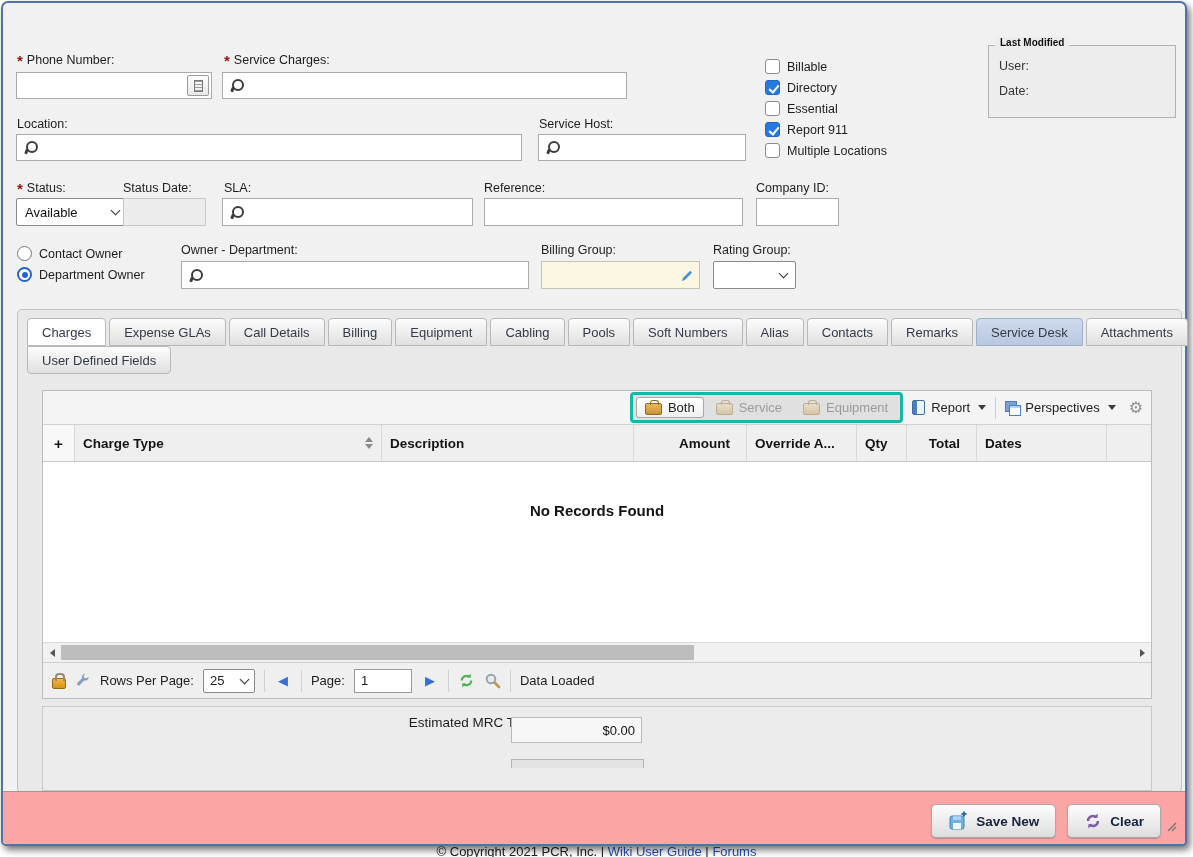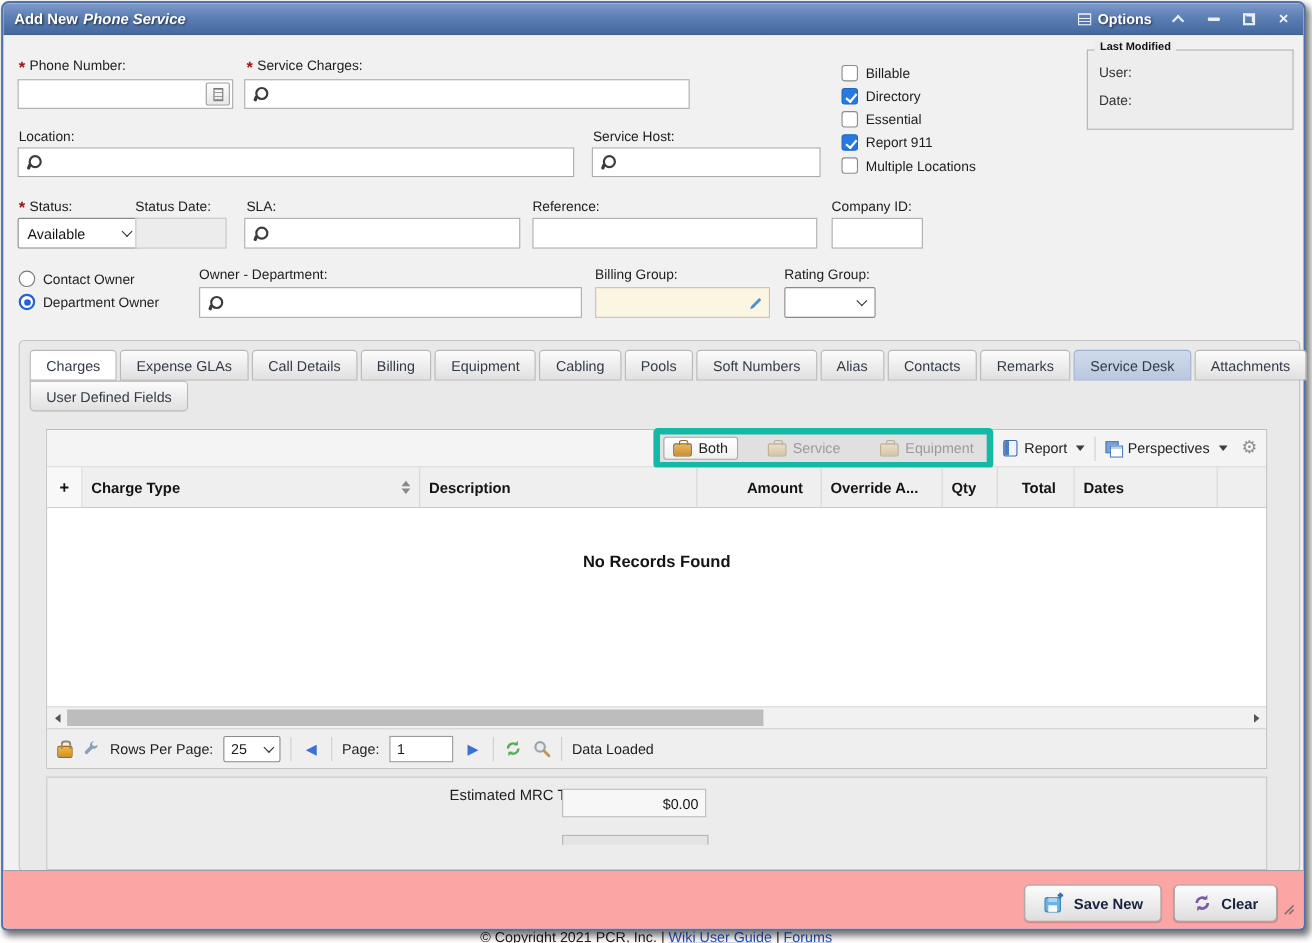--- a/index.html
+++ b/index.html
@@ -93,21 +93,21 @@
   .tab.active { background:#fff; }
   .tab.highlight { background:linear-gradient(#cfdaec,#b9c8e1); border-color:#9fb0ca; }
   .tabrow.r2 .tab { border-radius:0 4px 4px 4px; }
 
   
   .grid { position:absolute; left:24px; top:80px; width:1110px; height:309px;
     border:1px solid #bdbdbd; background:#fff; }
   .gtoolbar { position:absolute; left:0; top:0; right:0; height:34px; background:#f4f4f4;
     border-bottom:1px solid #d2d2d2; display:flex; align-items:center; justify-content:flex-end;
     padding-right:8px; gap:9px; }
-  .seg-group { display:flex; gap:18px; background:#e0e0e0; border:6px solid #14b8a6;
+  .seg-group { display:flex; gap:3px; background:#e0e0e0; border:3px solid #14b8a6;
     border-radius:4px; padding:2px 3px; align-items:center; }
   .seg-btn { display:flex; align-items:center; gap:6px; padding:2px 8px; font-size:13px;
     color:#9b9b9b; border:1px solid transparent; border-radius:3px; cursor:default; }
   .seg-btn.active { background:linear-gradient(#ffffff,#f0f0f0); border-color:#a8a8a8; color:#222; }
   .toolbox { width:17px; height:12px; background:linear-gradient(#e9b95b,#c9913a);
     border:1px solid #8e6a20; border-radius:2px; position:relative; margin-top:3px; }
   .toolbox:before { content:""; position:absolute; left:4px; top:-4px; width:7px; height:4px;
     border:1.5px solid #8e6a20; border-bottom:none; border-radius:3px 3px 0 0; }
   .toolbox.gray { background:linear-gradient(#e9ddc8,#d6c5a8); border-color:#bcae93; }
   .toolbox.gray:before { border-color:#bcae93; }
@@ -203,43 +203,20 @@
   <div class="page-footer">
     <span>© Copyright 2021 PCR, Inc.</span>
     <span>|</span>
     <a href="#">Wiki User Guide</a>
     <span>|</span>
     <a href="#">Forums</a>
   </div>
 
   <div class="dialog">
 
-    <div class="titlebar">
-      <div class="title-text">
-        <span>Add New</span><span class="em">Phone Service</span>
-      </div>
-      <div class="titlebar-right">
-        <div class="opt-btn">
-          <span class="ico-options"></span>
-          <span>Options</span>
-        </div>
-        <div class="winbtn">
-            <span class="ico-collapse"></span>
-          </div>
-        <div class="winbtn">
-            <span class="ico-min"></span>
-          </div>
-        <div class="winbtn">
-            <span class="ico-pop"></span>
-          </div>
-        <div class="winbtn">
-            <span class="ico-close">×</span>
-          </div>
-      </div>
-    </div>
 
     <div class="lbl" style="left:14px;top:50px;"><span class="star">*</span><span>Phone Number:</span></div>
     <div class="tb" style="left:13px;top:69px;width:196px;">
       <div class="keypad-btn">
           <span class="ico-keypad"></span>
         </div>
     </div>
     <div class="lbl" style="left:221px;top:50px;"><span class="star">*</span><span>Service Charges:</span></div>
     <div class="tb" style="left:219px;top:69px;width:405px;">
         <span class="mag"></span>

